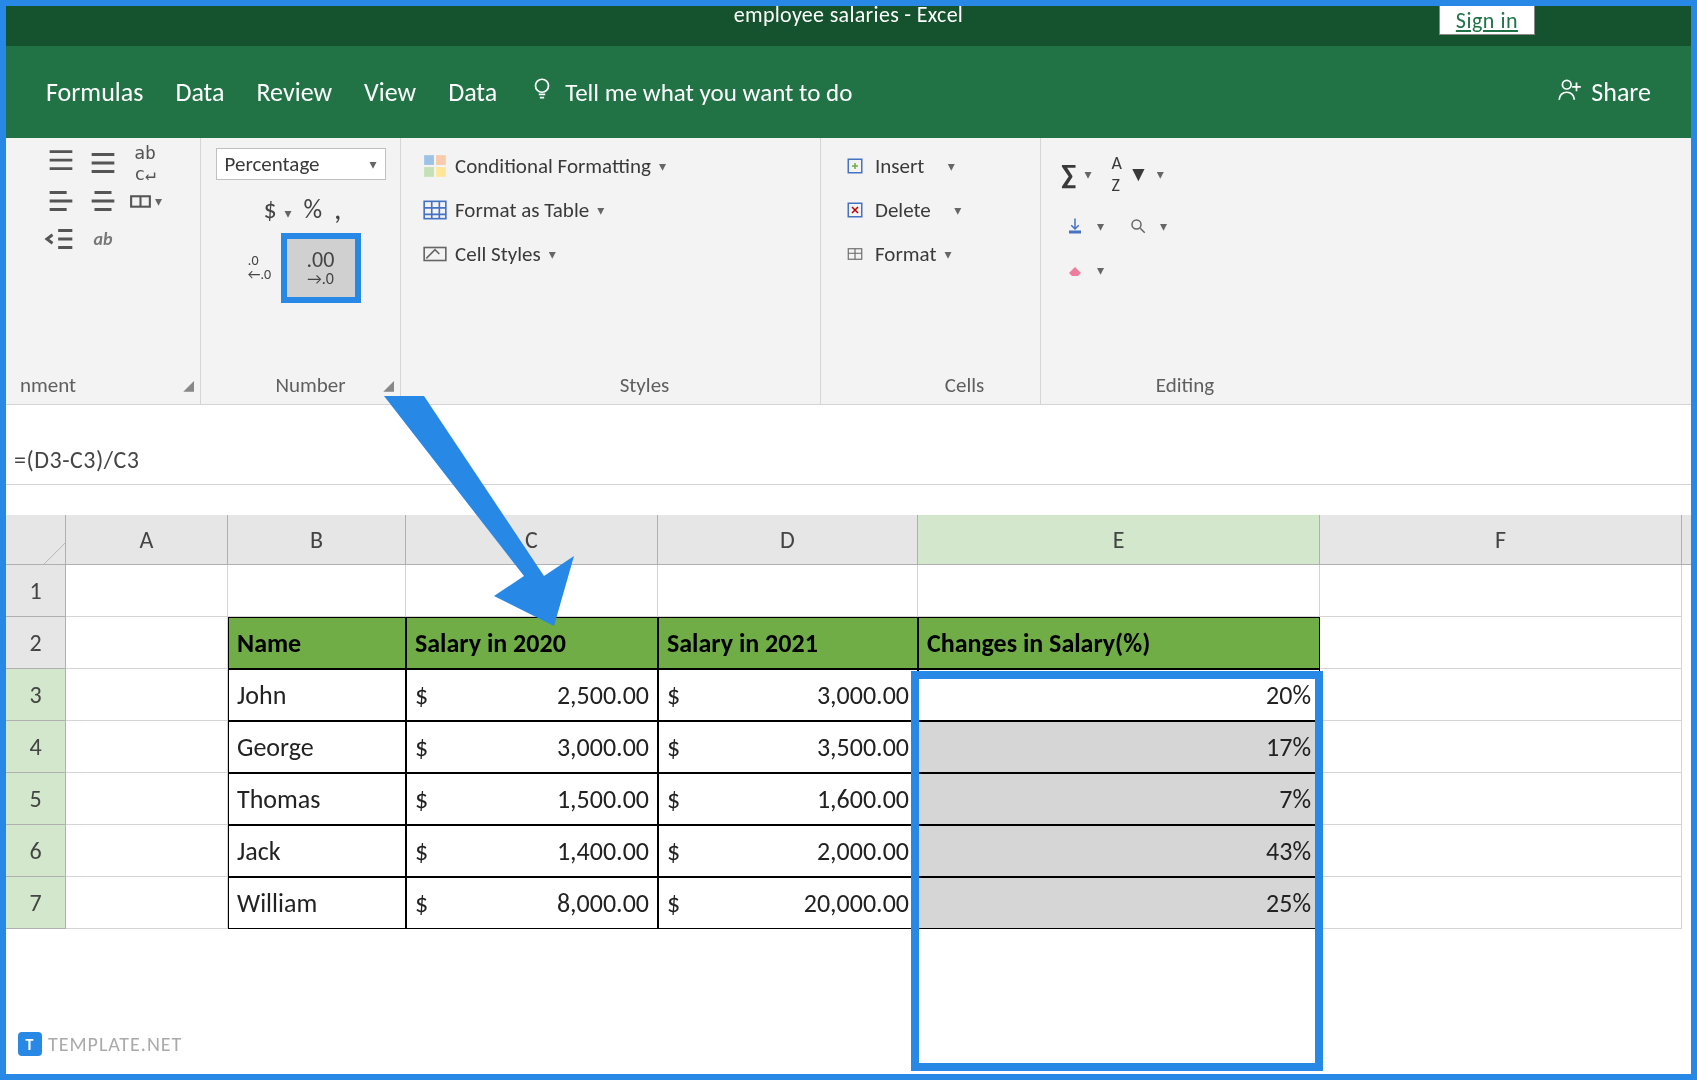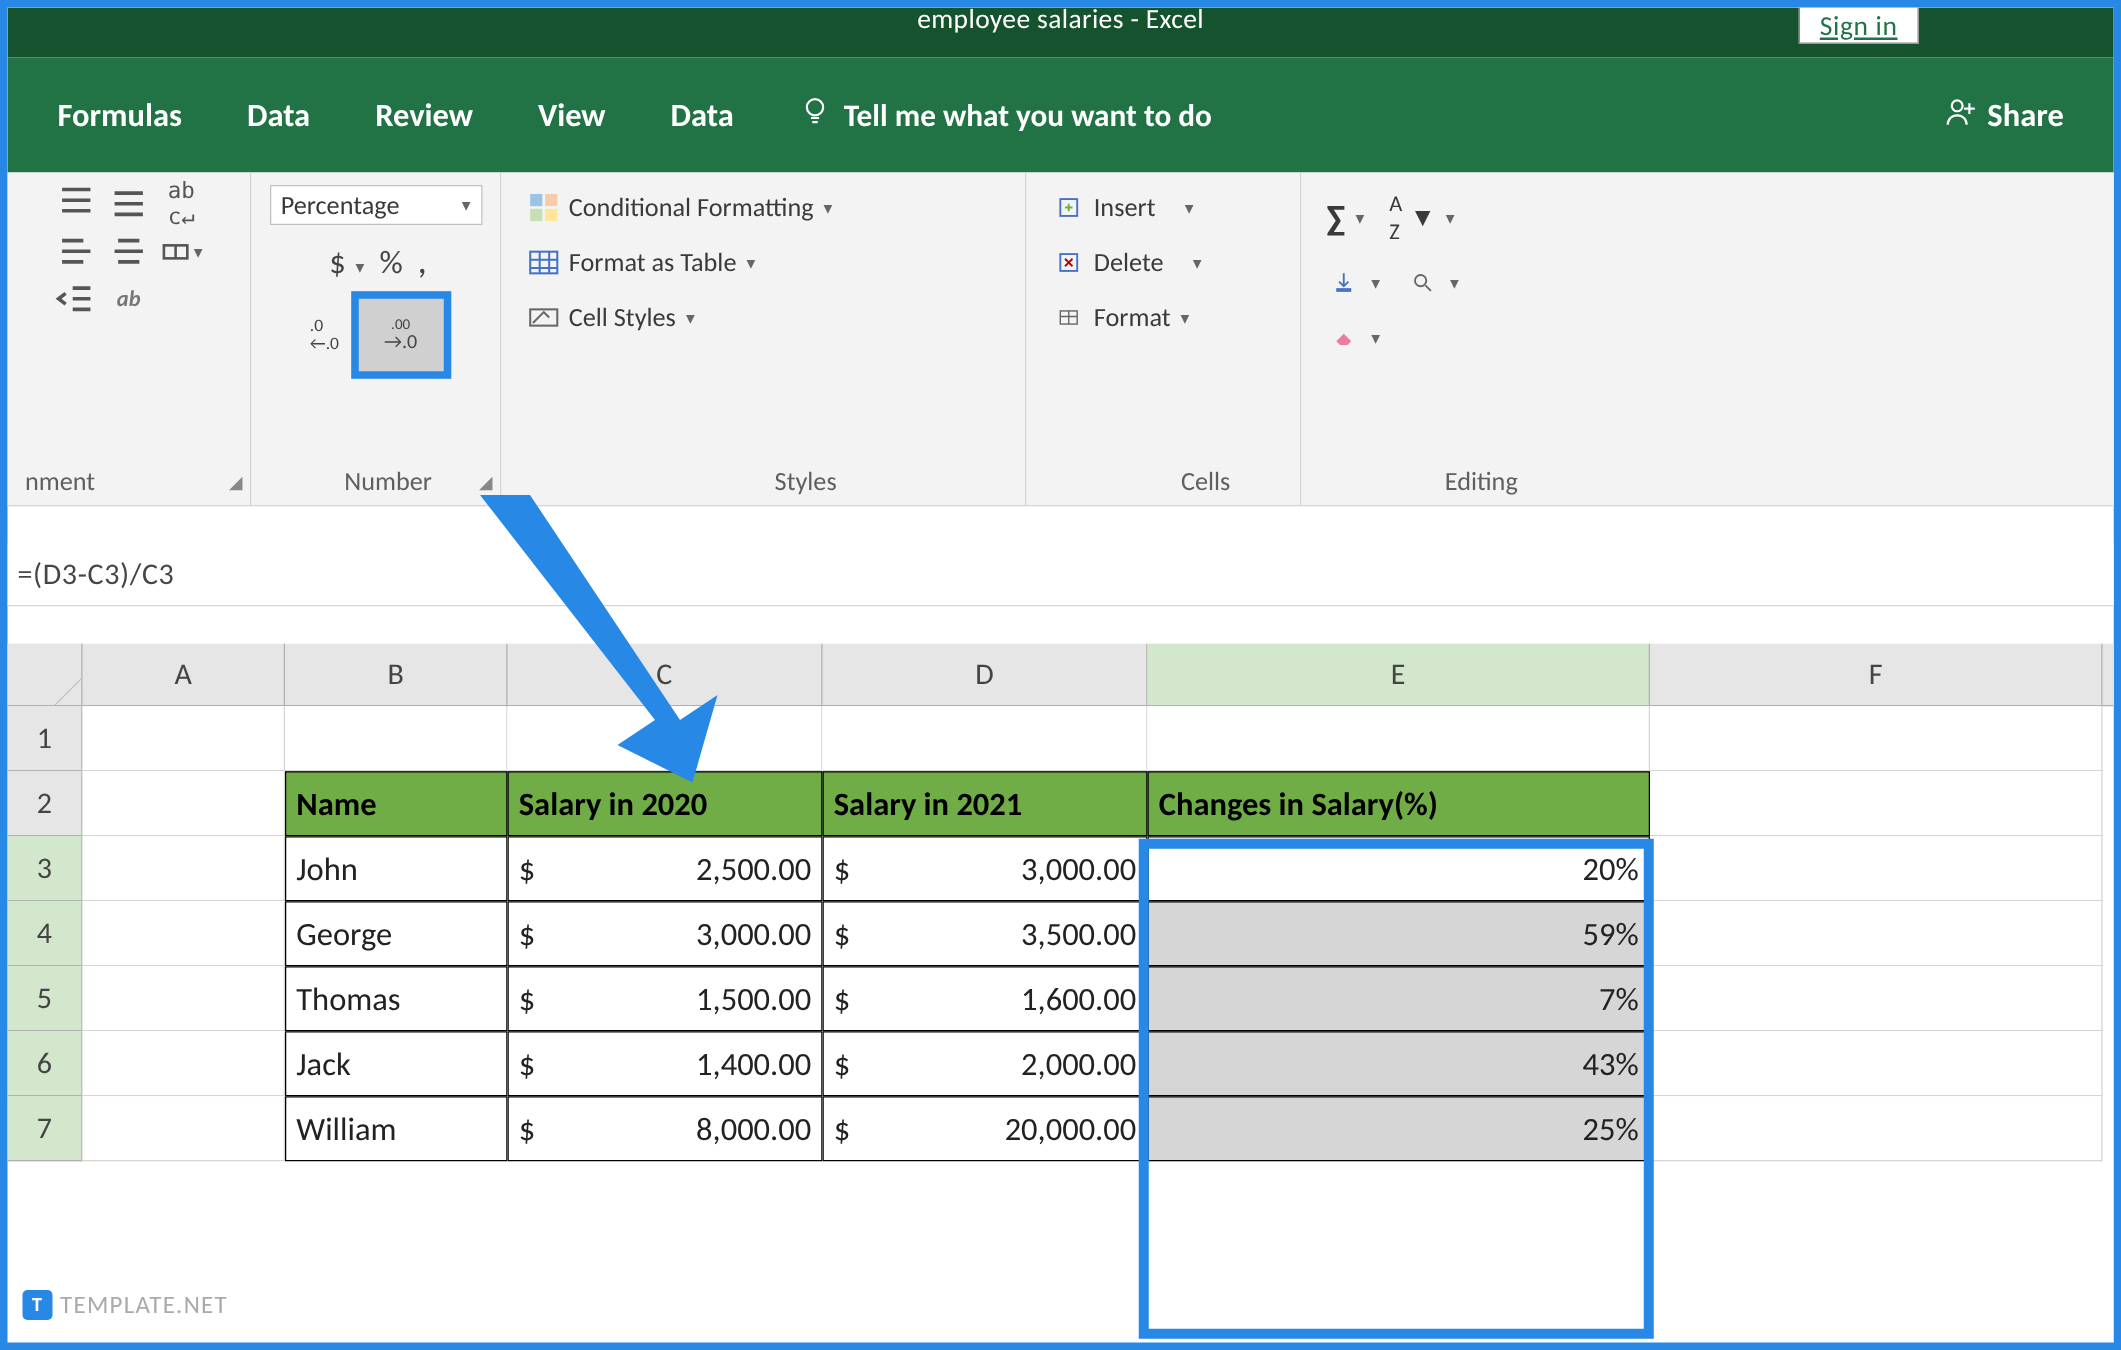--- a/index.html
+++ b/index.html
@@ -3,21 +3,21 @@
 <meta charset="utf-8">
 <style>
   * { box-sizing: border-box; margin: 0; padding: 0; font-family: 'Segoe UI', Calibri, sans-serif; }
   body { background: #fff; }
   .outer-frame { border: 6px solid #2788e6; width: 1697px; height: 1080px; position: relative; background: #fff; overflow: hidden; }
   .titlebar { background: #14532d; height: 40px; display: flex; align-items: center; color: #fff; font-size: 22px; position: relative; }
   .title-center { position: absolute; left: 50%; transform: translateX(-50%); top: -5px; letter-spacing: .3px; white-space: nowrap; }
   .titleright { position: absolute; right: 0; top: 0; display: flex; align-items: center; gap: 14px; height: 40px; padding-right: 20px; }
   .signin-btn { background: #fff; color: #217346; padding: 4px 16px; font-size: 22px; border: 1px solid #888; height: 30px; display: flex; align-items: center; margin-top: -12px; letter-spacing: .5px; text-decoration: underline; }
   .win-icon { color: #fff; font-size: 22px; padding: 0 10px; }
-  .ribbon-tabs { background: #217346; height: 92px; display: flex; align-items: center; color: #fff; font-size: 26px; padding-left: 40px; gap: 52px; position: relative; font-weight: bold; }
+  .ribbon-tabs { background: #217346; height: 92px; display: flex; align-items: center; color: #fff; font-size: 26px; padding-left: 40px; gap: 32px; position: relative; }
   .tab { cursor: pointer; white-space: nowrap; }
   .tellme { display: flex; align-items: center; gap: 10px; font-size: 25px; }
   .bulb-icon svg { width: 26px; height: 26px; }
   .share-btn { position: absolute; right: 40px; display: flex; align-items: center; gap: 8px; font-size: 26px; }
   .ribbon { background: #f3f3f3; border-bottom: 1px solid #d6d5d5; height: 267px; display: flex; position: relative; }
   .rgroup { border-right: 1px solid #d6d5d5; padding: 10px 14px 0 14px; display: flex; flex-direction: column; align-items: center; position: relative; }
   .rgroup-label { position: absolute; bottom: 6px; width: 100%; text-align: center; color: #5f5f5f; font-size: 21px; margin-left: 20px; }
   .btn-stack { display: flex; flex-direction: column; gap: 8px; }
   .rrow { display: flex; align-items: center; gap: 8px; }
   .ribbon-btn { display: flex; align-items: center; gap: 6px; font-size: 21px; color: #3a3a3a; padding: 4px 6px; }
@@ -176,21 +176,21 @@
         <span class="drop-caret">▾</span>
       </div>
       <div class="number-row2">
         <span><span>$</span> <span class="drop-caret">▾</span></span>
         <span>%</span>
         <span style="font-size:30px">,</span>
       </div>
       <div class="number-row3">
         <span class="small-btn" style="font-size:14px;line-height:1">.0<br>←.0</span>
         <span class="decrease-dec">
-          <span style="font-size:12px">.00</span>
+          <span style="font-size:22px">.00</span>
           <span style="font-size:16px">→.0</span>
         </span>
       </div>
       <span class="dlg-launcher">◢</span>
       <div class="rgroup-label">Number</div>
     </div>
 
     <div class="rgroup" style="width:420px;align-items:flex-start">
       <div class="btn-stack">
         <div class="ribbon-btn">
@@ -373,21 +373,21 @@
             <span>$</span>
             <span>3,000.00</span>
           </span>
         </div>
       <div class="cell col-D tbl-cell">
           <span class="curr">
             <span>$</span>
             <span>3,500.00</span>
           </span>
         </div>
-      <div class="cell col-E tbl-cell tbl-sel pct-cell">59%</div>
+      <div class="cell col-E tbl-cell tbl-sel pct-cell">17%</div>
       <div class="cell col-F"></div>
     </div>
 
     <div class="grid-row">
       <div class="rowhdr active">5</div>
       <div class="cell col-A"></div>
       <div class="cell col-B tbl-cell">Thomas</div>
       <div class="cell col-C tbl-cell">
           <span class="curr">
             <span>$</span>

